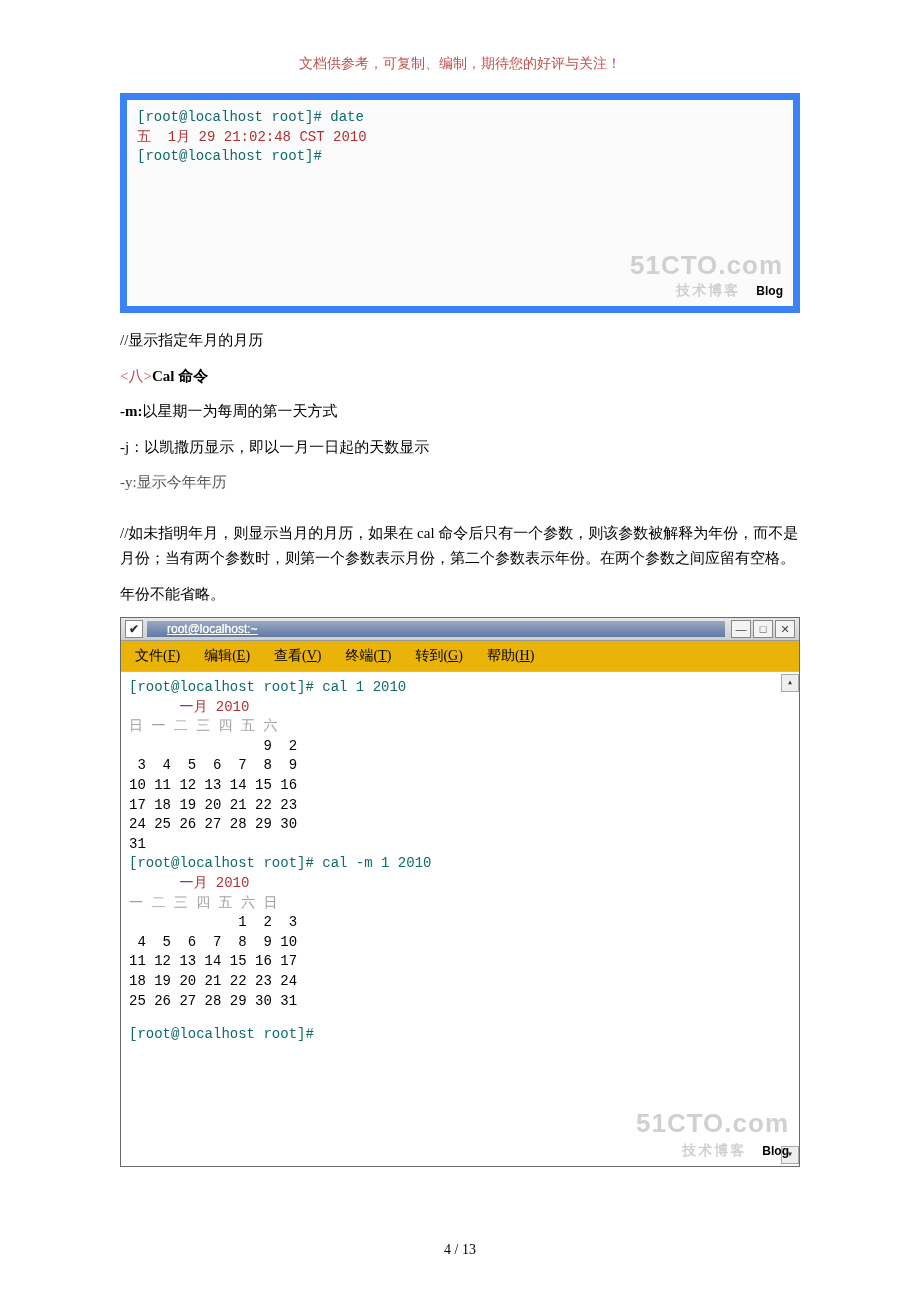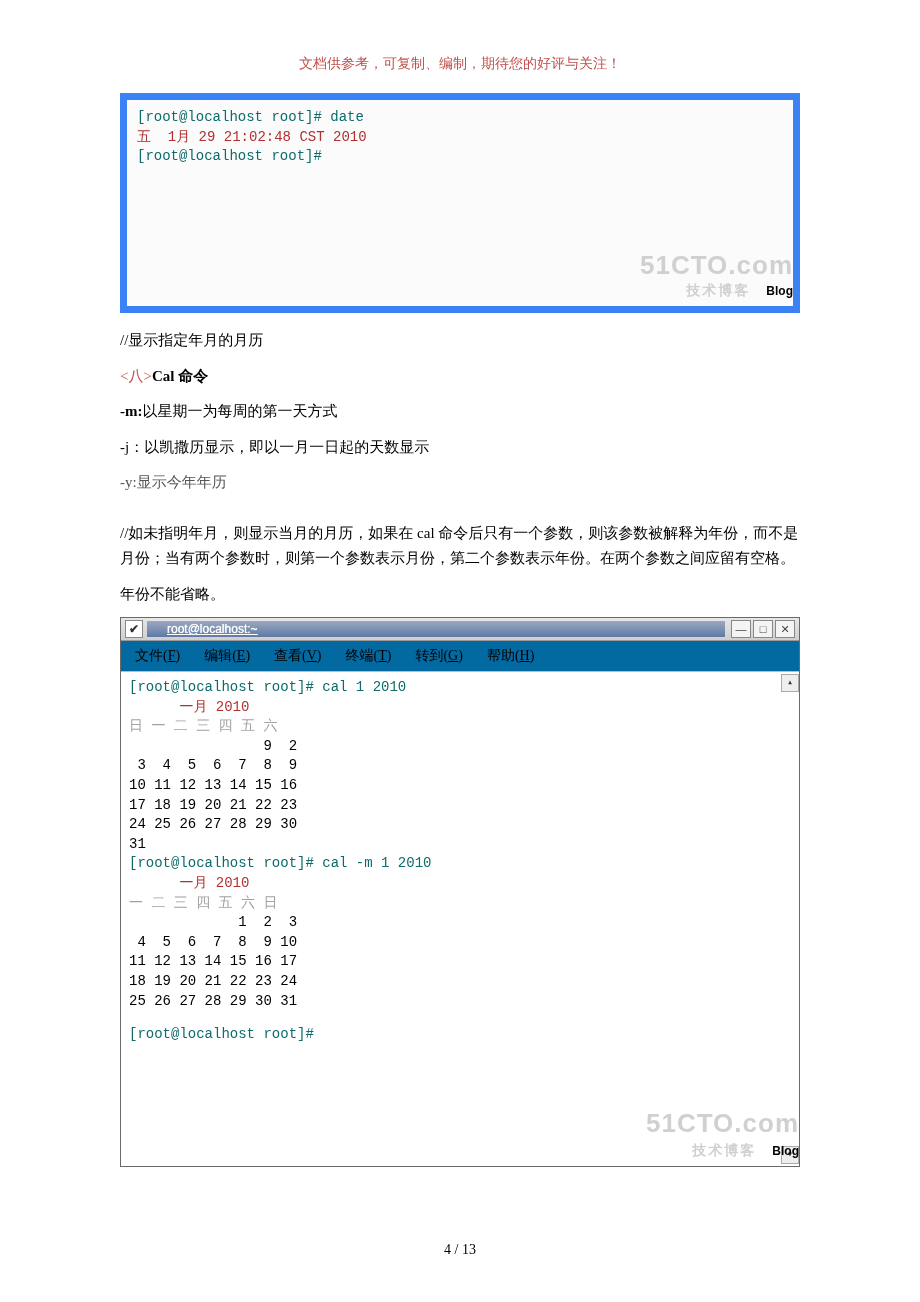--- a/index.html
+++ b/index.html
@@ -27,21 +27,21 @@
     margin-bottom: 15px;
     min-height: 220px;
     position: relative;
     box-sizing: border-box;
   }
   .term-line { font-family: "Courier New", monospace; font-size: 14px; line-height: 1.4; white-space: pre; }
   .prompt { color: #0d6b6b; }
   .term-red { color: #b03030; }
   .watermark {
     position: absolute;
-    right: 0;
+    right: 10px;
     bottom: 6px;
     text-align: right;
     font-family: Arial, sans-serif;
     color: #d0d0d0;
     pointer-events: none;
   }
   .watermark .big { font-size: 26px; font-weight: bold; letter-spacing: 1px; }
   .watermark .small { font-size: 14px; font-weight: bold; letter-spacing: 2px; }
   .watermark .blog { font-size: 12px; font-weight: bold; color: #000000; margin-left: 16px; }
 
@@ -84,21 +84,21 @@
   .tbtn {
     width: 18px; height: 16px; border: 1px solid #888; background: #f4f4f4;
     margin-left: 2px; display: flex; align-items: center; justify-content: center;
     font-size: 11px; font-family: sans-serif; color: #444;
   }
   .menubar {
     display: flex;
     gap: 24px;
     padding: 6px 14px;
     font-size: 14px;
-    background: #0369a1;
+    background: #eab308;
     border-bottom: 1px solid #bbb;
     font-family: "SimSun", serif;
   }
   .menubar .mitem .u { text-decoration: underline; }
   .term-body {
     background: #fff;
     padding: 6px 8px 8px 8px;
     font-family: "Courier New", monospace;
     font-size: 14px;
     line-height: 1.35;

